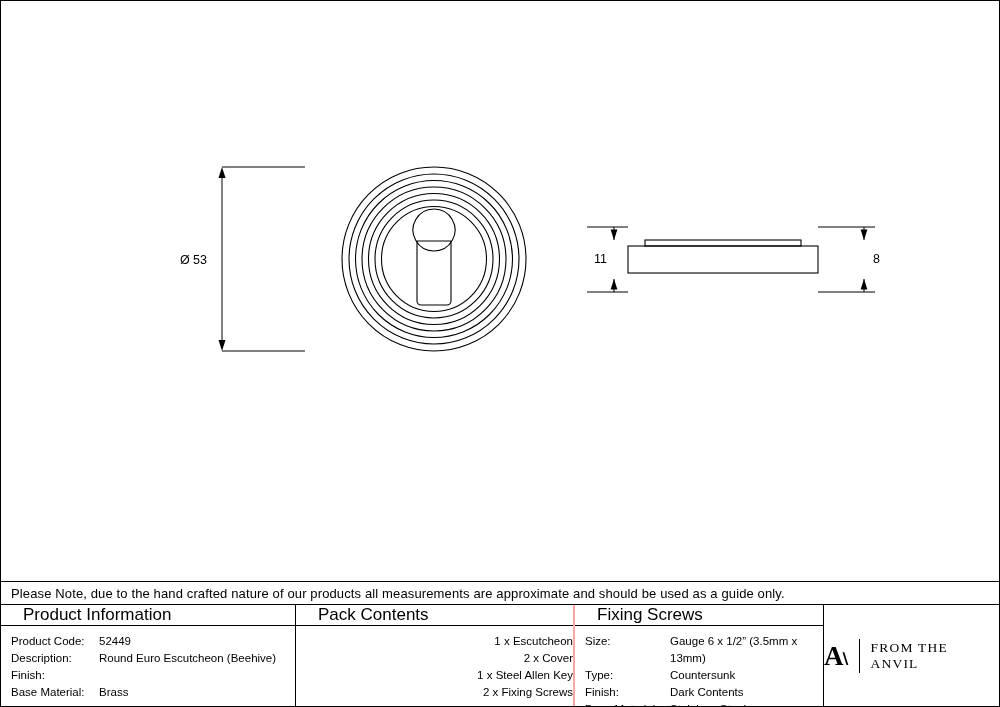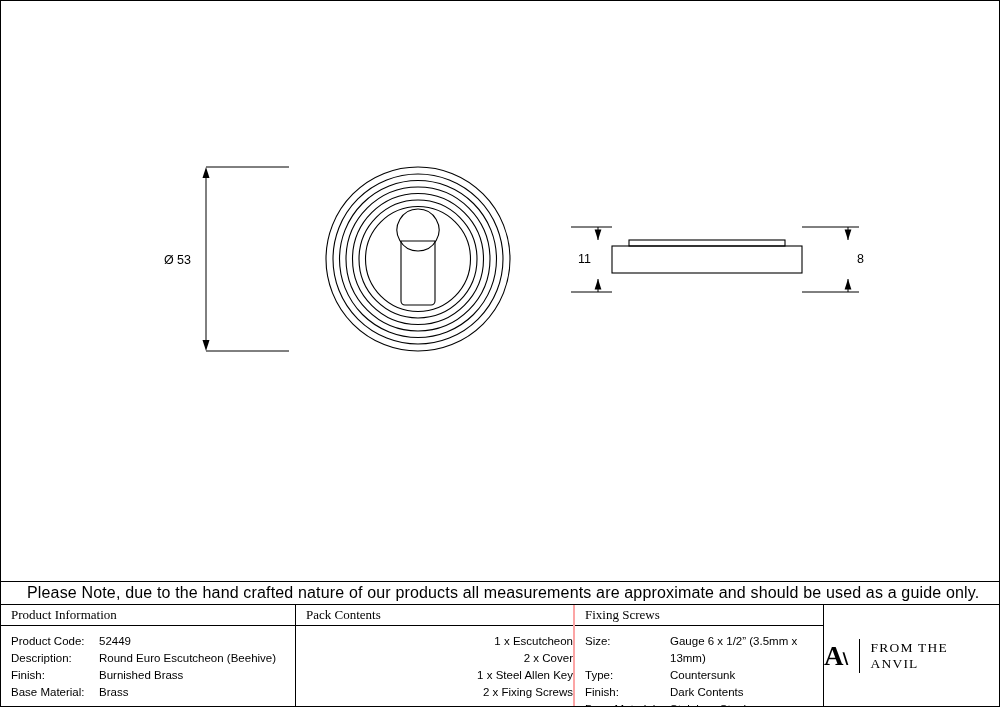--- a/index.html
+++ b/index.html
@@ -17,42 +17,42 @@
     height: 707px;
     box-sizing: border-box;
     border: 1px solid #000000;
     background: #ffffff;
     overflow: hidden;
   }
 
   
   .drawing {
     position: absolute;
-    left: 0; top: 0;
+    left: 16px; top: 0;
     width: 904px;
     height: 580px;
   }
   .drawing svg { display: block; }
 
   
   .note-bar {
     position: absolute;
     left: 0;
     top: 580px;
     width: 998px;
     height: 24px;
     border-top: 1px solid #000000;
     border-bottom: 1px solid #000000;
     box-sizing: border-box;
     display: flex;
     align-items: center;
   }
   .note-text {
-    font-size: 16px;
-    padding-left: 26px;
+    font-size: 13px;
+    padding-left: 10px;
     letter-spacing: 0.01em;
   }
 
   
   .table {
     position: absolute;
     left: 0;
     top: 604px;
     width: 998px;
     height: 102px;
@@ -67,24 +67,23 @@
   .col-info   { width: 295px; border-right: 1px solid #000000; }
   .col-pack   { width: 279px; border-right: 2px solid #fca5a5; text-align: right; }
   .col-screws { width: 249px; border-right: 1px solid #000000; }
   .col-logo   { width: 175px; }
 
   .col-head {
     height: 21px;
     border-bottom: 1px solid #000000;
     display: flex;
     align-items: center;
-    font-size: 13px;
-    padding-left: 10px;
-    box-sizing: border-box;
-    font-family: Liberation Serif, serif;
+    font-size: 17px;
+    padding-left: 22px;
+    box-sizing: border-box;
   }
   .col-body {
     padding: 7px 0 0 10px;
     font-size: 11.5px;
   }
   .kv {
     display: flex;
     line-height: 17px;
   }
   .kv .k { width: 88px; flex: 0 0 88px; }
@@ -211,21 +210,20 @@
         <div class="kv">
           <div class="k">Product Code:</div>
           <div class="v">52449</div>
         </div>
         <div class="kv">
           <div class="k">Description:</div>
           <div class="v">Round Euro Escutcheon (Beehive)</div>
         </div>
         <div class="kv">
           <div class="k">Finish:</div>
-          <div class="v">Burnished Brass</div>
         </div>
         <div class="kv">
           <div class="k">Base Material:</div>
           <div class="v">Brass</div>
         </div>
       </div>
     </div>
 
     <div class="col col-pack">
       <div class="col-head">Pack Contents</div>

